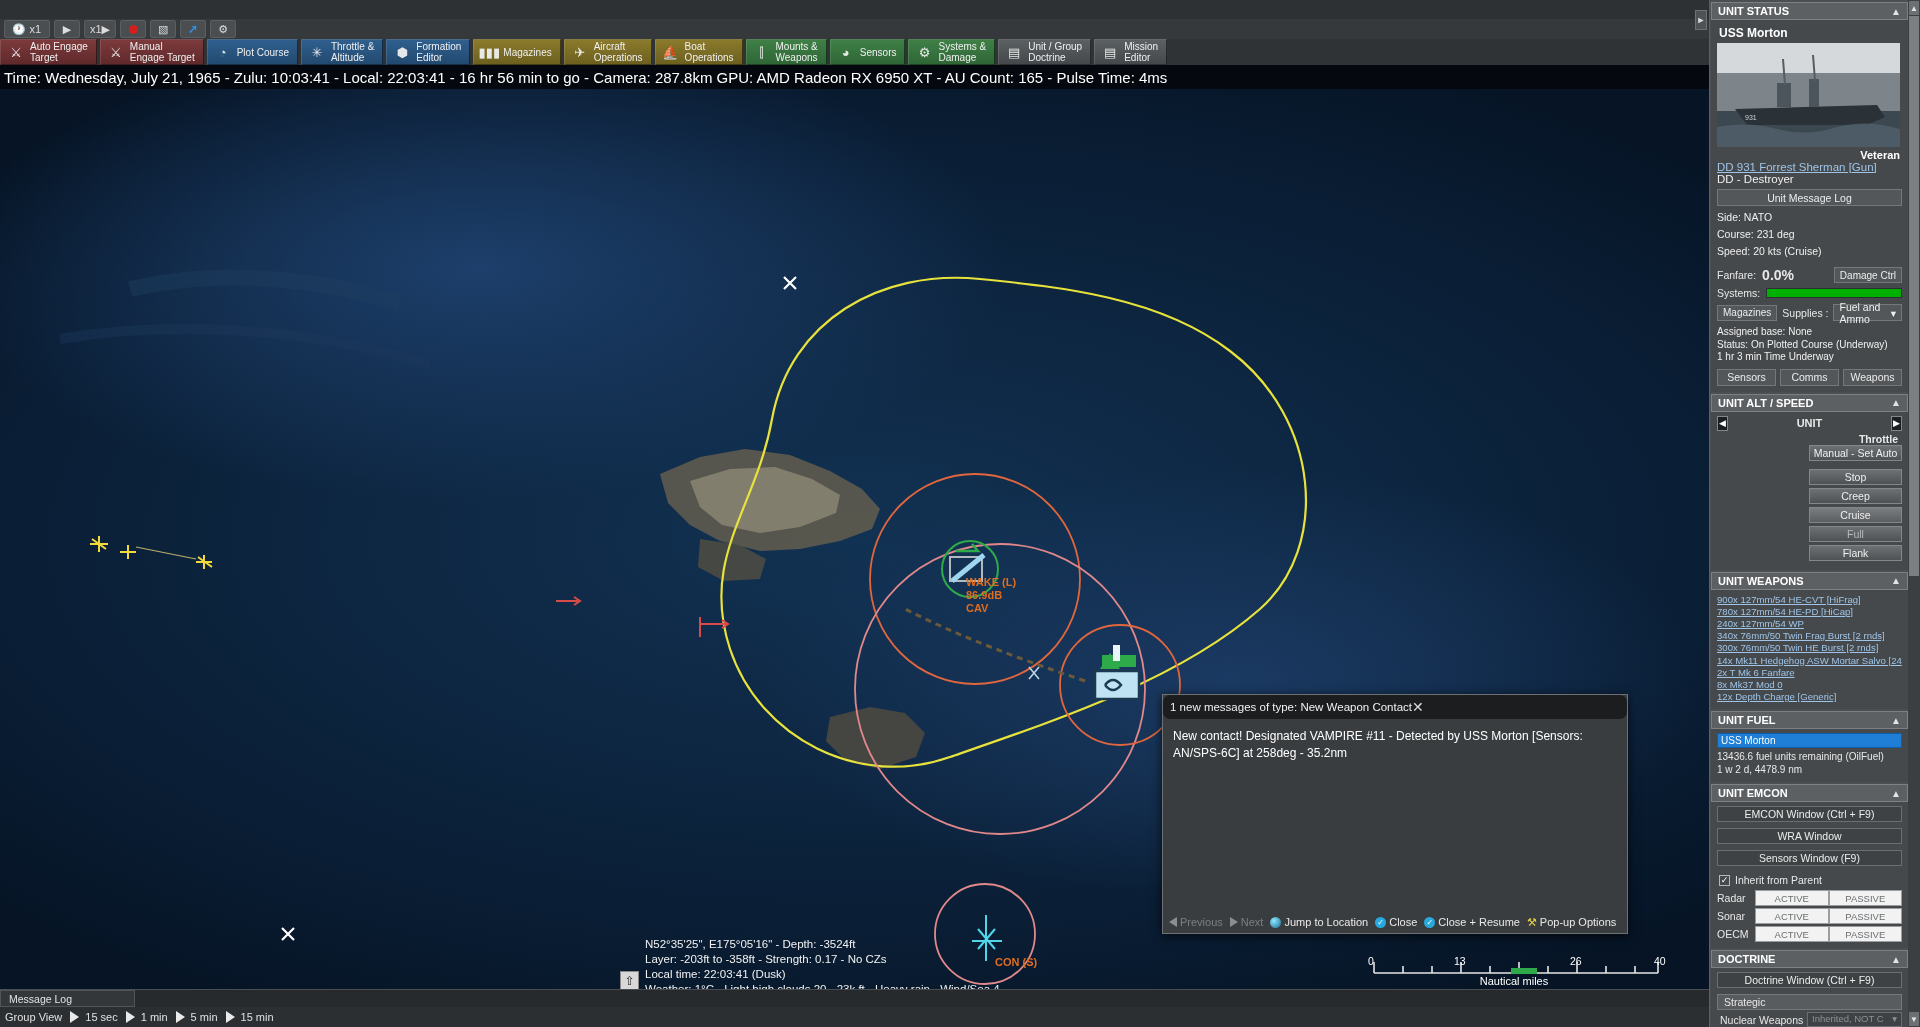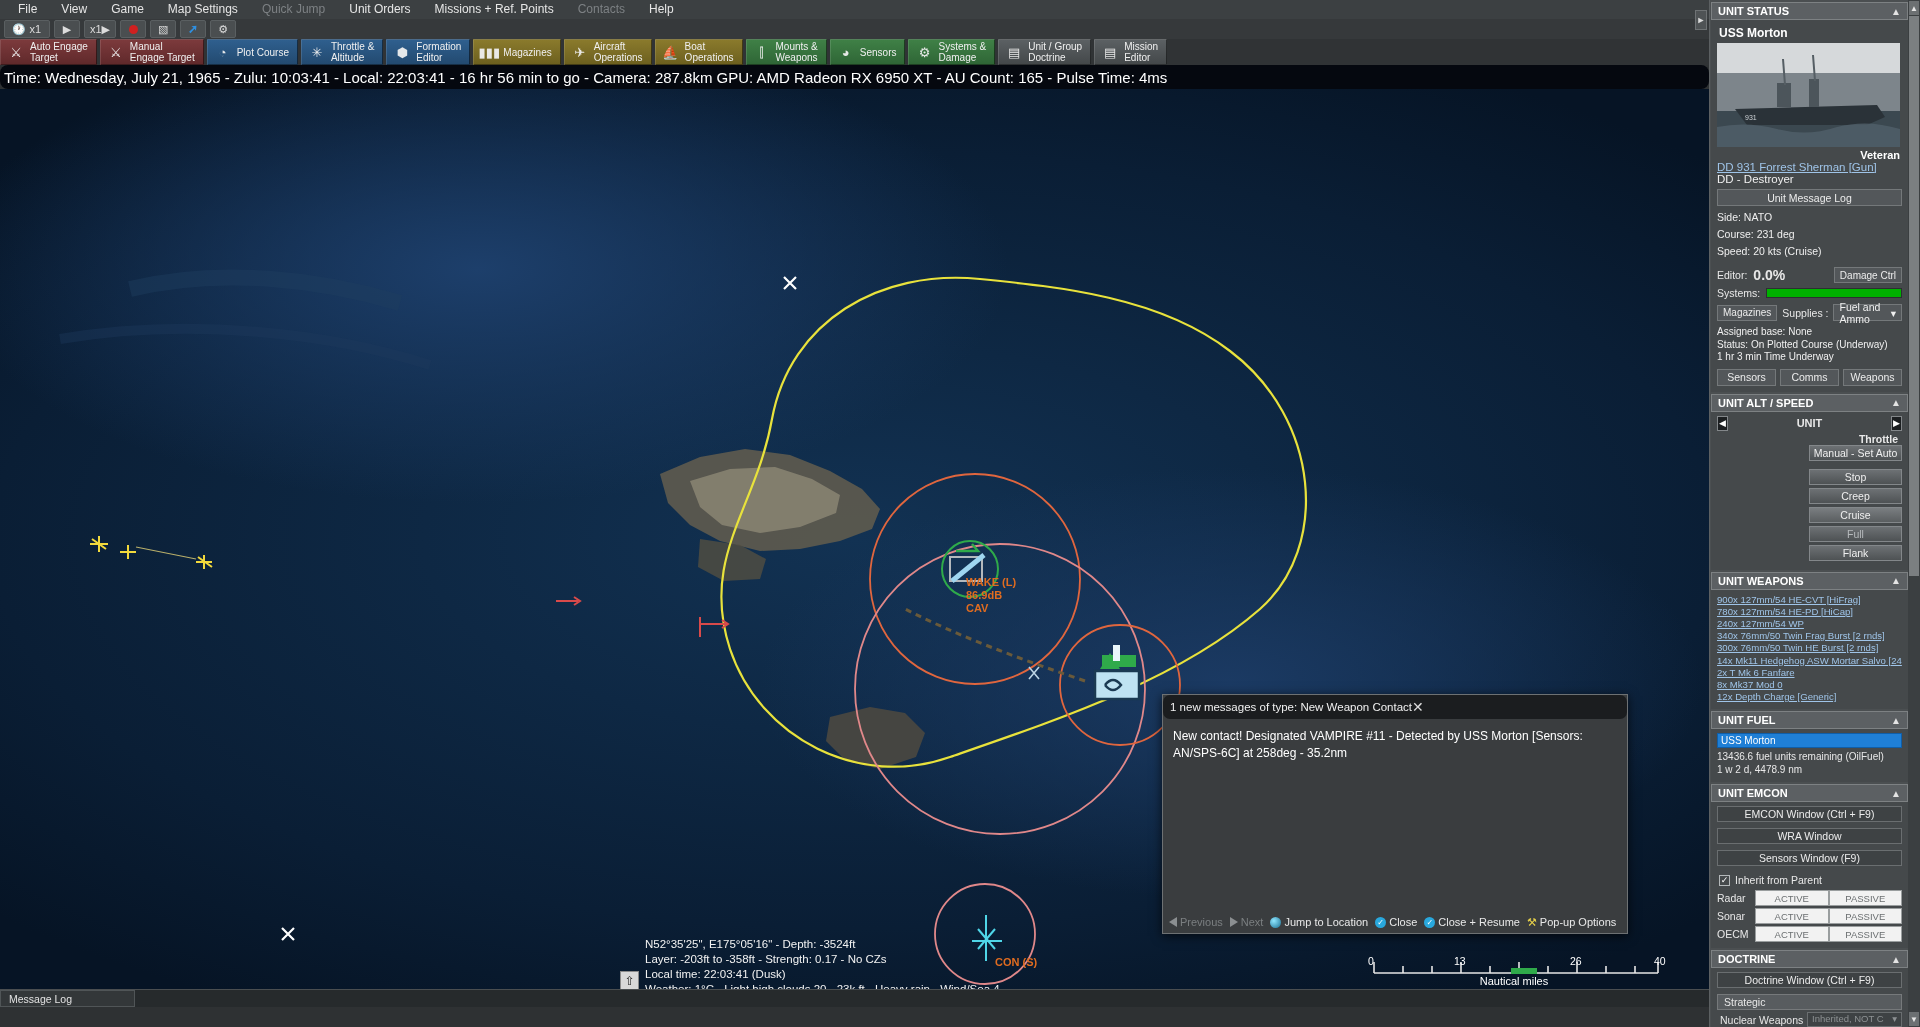--- a/index.html
+++ b/index.html
@@ -36,21 +36,21 @@
     font-size:13px; opacity:.95; flex:none;}
   .red{ background:linear-gradient(#7c3a3c,#60292b); }
   .blue{ background:linear-gradient(#2f5f8e,#234a70); }
   .gold{ background:linear-gradient(#8a7a2c,#6d601f); }
   .green{ background:linear-gradient(#3f8046,#2f6636); }
   .grey{ background:linear-gradient(#5b6063,#44484a); }
 
   
   .statusline{ position:absolute; top:65px; left:0; width:1709px; height:24px;
     background:#05080f; color:#ffffff; font-size:15px; display:flex;
-    align-items:center; padding-left:4px; white-space:nowrap;border-radius:8px; }
+    align-items:center; padding-left:4px; white-space:nowrap; }
 
   
   .map{ position:absolute; top:89px; left:0; width:1709px; height:900px;
     background:
       radial-gradient(ellipse 50% 42% at 28% 20%, #1d3f6b 0%, rgba(29,63,107,0) 62%),
       radial-gradient(ellipse 46% 40% at 72% 66%, #1b3a63 0%, rgba(27,58,99,0) 60%),
       radial-gradient(ellipse 70% 60% at 50% 50%, #123253 0%, #0a1e35 72%, #061425 100%);
     overflow:hidden; }
   .mapsvg{ position:absolute; inset:0; }
 
@@ -167,31 +167,20 @@
     justify-content:space-between; padding:0 4px; }
   .tinytab{ position:absolute; left:1695px; top:10px; width:12px; height:20px;
     background:#4f5355; border:1px solid #6e7274; color:#dcdcdc; font-size:9px;
     display:flex; align-items:center; justify-content:center; }
 </style>
 </head>
 <body>
 
 <div id="app">
 
-  <div class="menubar">
-    <span class="mi">File</span>
-    <span class="mi">View</span>
-    <span class="mi">Game</span>
-    <span class="mi">Map Settings</span>
-    <span class="mi dis">Quick Jump</span>
-    <span class="mi">Unit Orders</span>
-    <span class="mi">Missions + Ref. Points</span>
-    <span class="mi dis">Contacts</span>
-    <span class="mi">Help</span>
-  </div>
 
   <div class="icontb">
     <div class="tbbtn wide">
       <span>🕐</span>
       <span>x1</span>
     </div>
     <div class="tbbtn">
       <span>▶</span>
     </div>
     <div class="tbbtn">
@@ -441,20 +430,41 @@
         <span style="color:#e8d24a">⚒</span>
         <span>Pop-up Options</span>
       </span>
     </div>
   </div>
 
   <div class="msglogbar">
     <div class="tab">Message Log</div>
   </div>
 
+  <div class="timebar">
+    <span class="seg">
+      <span>Group View</span>
+    </span>
+    <span class="seg">
+      <span class="tri"></span>
+      <span>15 sec</span>
+    </span>
+    <span class="seg">
+      <span class="tri"></span>
+      <span>1 min</span>
+    </span>
+    <span class="seg">
+      <span class="tri"></span>
+      <span>5 min</span>
+    </span>
+    <span class="seg">
+      <span class="tri"></span>
+      <span>15 min</span>
+    </span>
+  </div>
 
   <div class="tinytab">►</div>
 
   <div class="sidebar">
 
     <div class="panel">
       <div class="phead">
         <span>UNIT STATUS</span>
         <span class="chev">▲</span>
       </div>
@@ -474,21 +484,21 @@
           </svg>
         </div>
         <div class="veteran">Veteran</div>
         <a class="link">DD 931 Forrest Sherman [Gun]</a>
         <div class="sub">DD - Destroyer</div>
         <div class="btnfull">Unit Message Log</div>
         <div class="kv">Side: NATO</div>
         <div class="kv">Course: 231 deg</div>
         <div class="kv">Speed: 20 kts (Cruise)</div>
         <div class="dmgrow">
-          <span class="lab">Editor:</span>
+          <span class="lab">Fanfare:</span>
           <span class="val">0.0%</span>
           <span class="smallbtn" style="margin-left:auto">Damage Ctrl</span>
         </div>
         <div class="sysrow">
           <span class="lab" style="font-size:10.5px">Systems:</span>
           <span class="sysbar"></span>
         </div>
         <div class="suprow">
           <span class="smallbtn">Magazines</span>
           <span style="font-size:10.5px">Supplies :</span>

